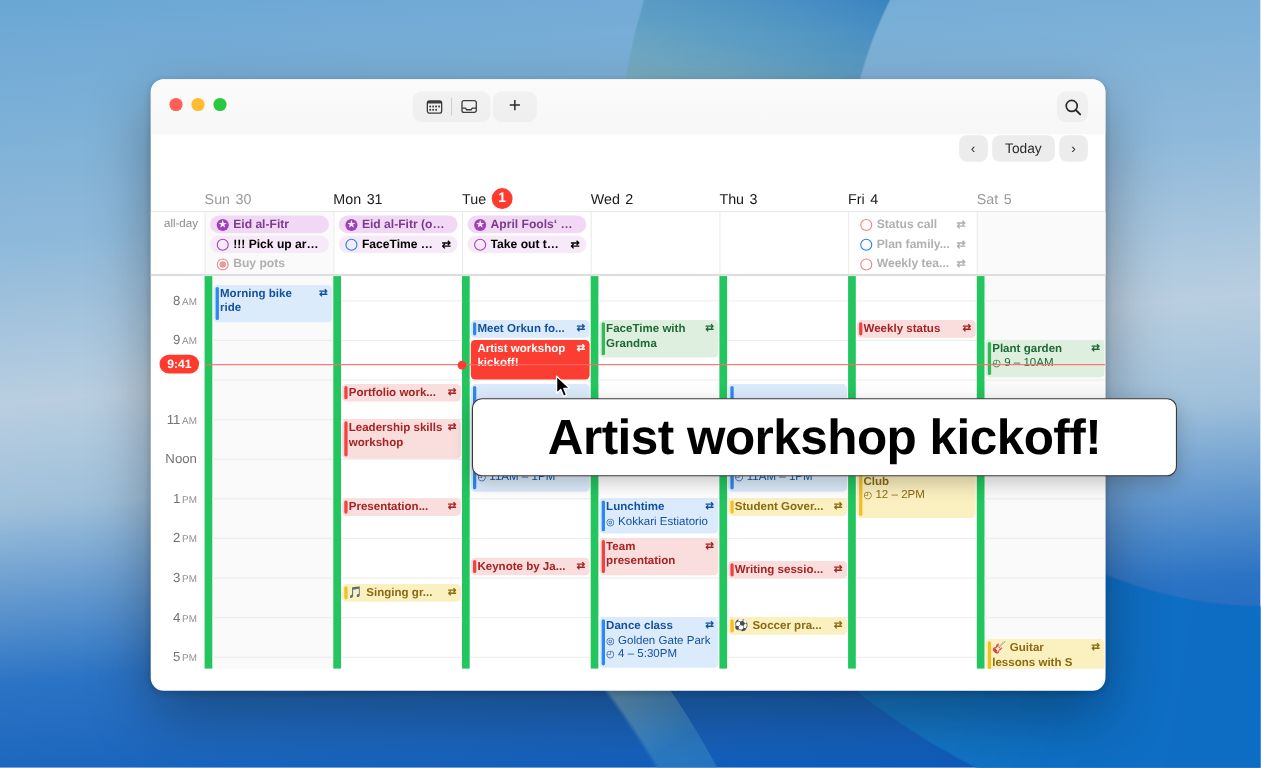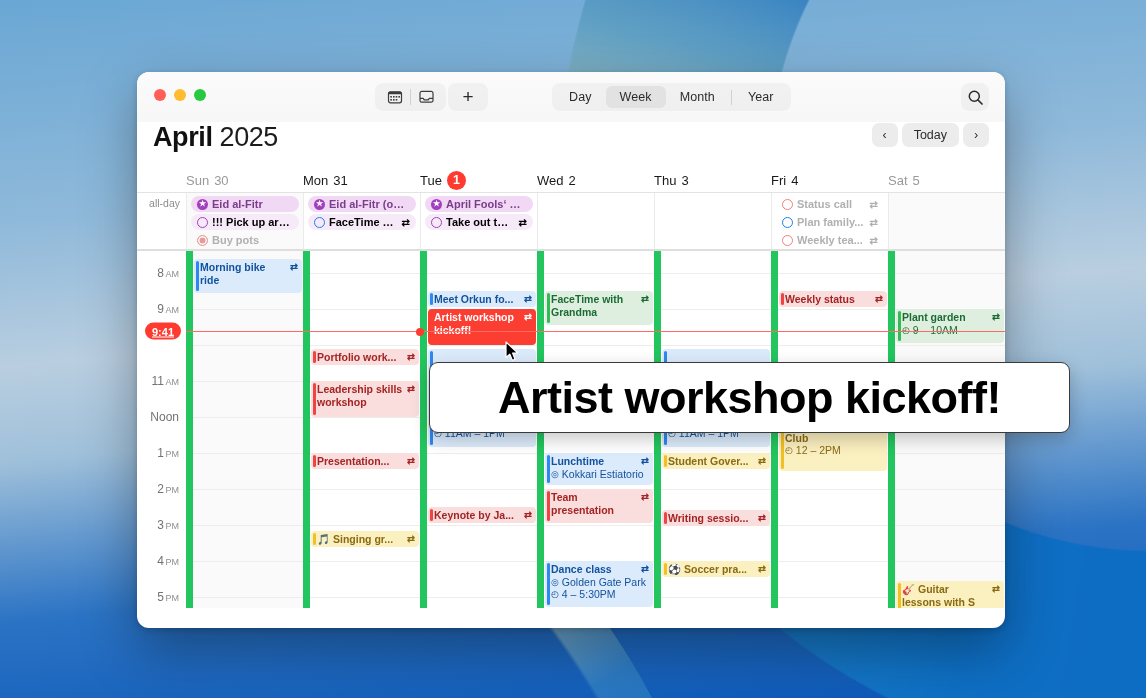--- a/index.html
+++ b/index.html
@@ -272,40 +272,30 @@
               <path d="M2 4.2a1.8 1.8 0 0 1 1.8-1.8h9.4A1.8 1.8 0 0 1 15 4.2v7.2a1.8 1.8 0 0 1-1.8 1.8H3.8A1.8 1.8 0 0 1 2 11.4z" fill="none" stroke="#3c3c3c" stroke-width="1.2"></path>
               <path d="M2 9.3h3.2l1 1.5h4.1l1-1.5H15" fill="none" stroke="#3c3c3c" stroke-width="1.2" stroke-linejoin="round"></path>
             </svg>
         </div>
       </div>
 
       <div class="tb-group g2">
         <div class="tb-btn" style="font-size:19px;font-weight:300;color:#2b2b2b;">+</div>
       </div>
 
-      <div class="segmented">
-        <div class="seg">Day</div>
-        <div class="seg active">Week</div>
-        <div class="seg">Month</div>
-        <div class="seg-div"></div>
-        <div class="seg">Year</div>
-      </div>
 
       <div class="search-btn">
         <svg width="17" height="17" viewBox="0 0 17 17">
             <circle cx="7.3" cy="7.3" r="5" fill="none" stroke="#2b2b2b" stroke-width="1.5"></circle>
             <line x1="11" y1="11" x2="15" y2="15" stroke="#2b2b2b" stroke-width="1.7" stroke-linecap="round"></line>
           </svg>
       </div>
     </div>
 
     <div class="hdr">
-      <div class="month-title">
-        <b>April</b><span class="year" style="margin-left:7px;">2025</span>
-      </div>
       <div class="nav">
         <div class="nav-btn">‹</div>
         <div class="nav-btn today">Today</div>
         <div class="nav-btn">›</div>
       </div>
     </div>
 
     <div class="daybar">
       <div class="gutter"></div>
       <div id="dayheads" style="display:flex;flex:1 1 auto;">
@@ -663,21 +653,21 @@
                 <div class="bar"></div>
                 <div class="ttl">
                   <span class="t">🎸 Guitar lessons with S</span>
                   <span class="rep">⇄</span>
                 </div>
               </div>
             </div>
           </div>
       </div>
       <div class="now-line" id="nowline" style="top: 80px;"></div>
-      <div class="now-pill" id="nowpill" style="top: 80px; text-decoration: underline;">9:41</div>
+      <div class="now-pill" id="nowpill" style="top: 80px;">9:41</div>
     <div class="now-dot" style="top: 76.5px; left: 279px;"></div>
       </div>
 
   </div>
 
   <div id="tooltip">Artist workshop kickoff!</div>
 
   <div id="cursor">
     <svg width="15" height="22" viewBox="0 0 15 22">
       <path d="M1 1 L1 16.5 L4.8 13.1 L7.3 19.3 L10 18.2 L7.6 12.1 L12.6 11.8 Z" fill="#000" stroke="#fff" stroke-width="1.2" stroke-linejoin="round"></path>

